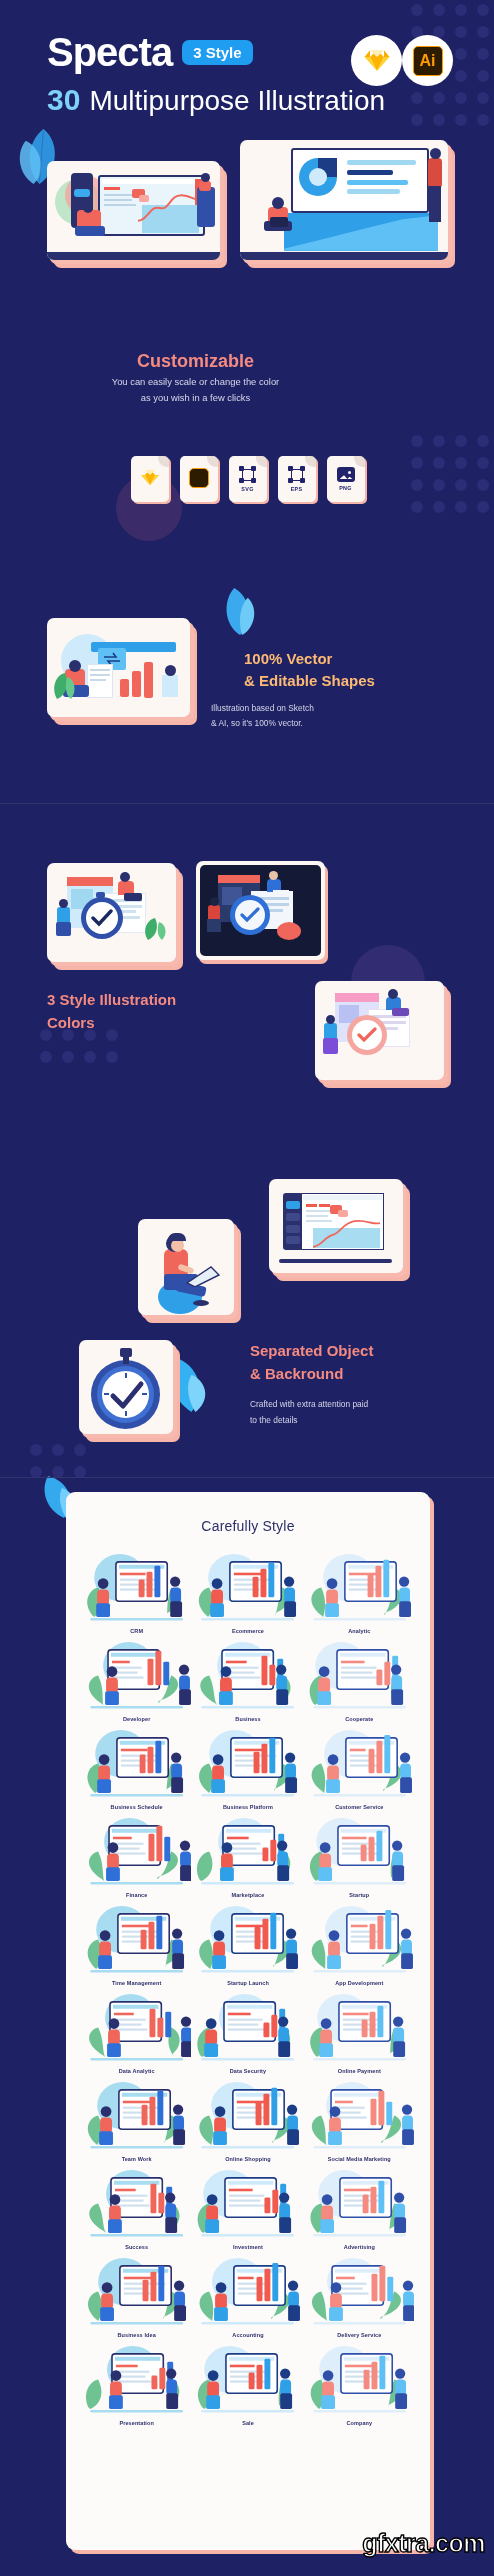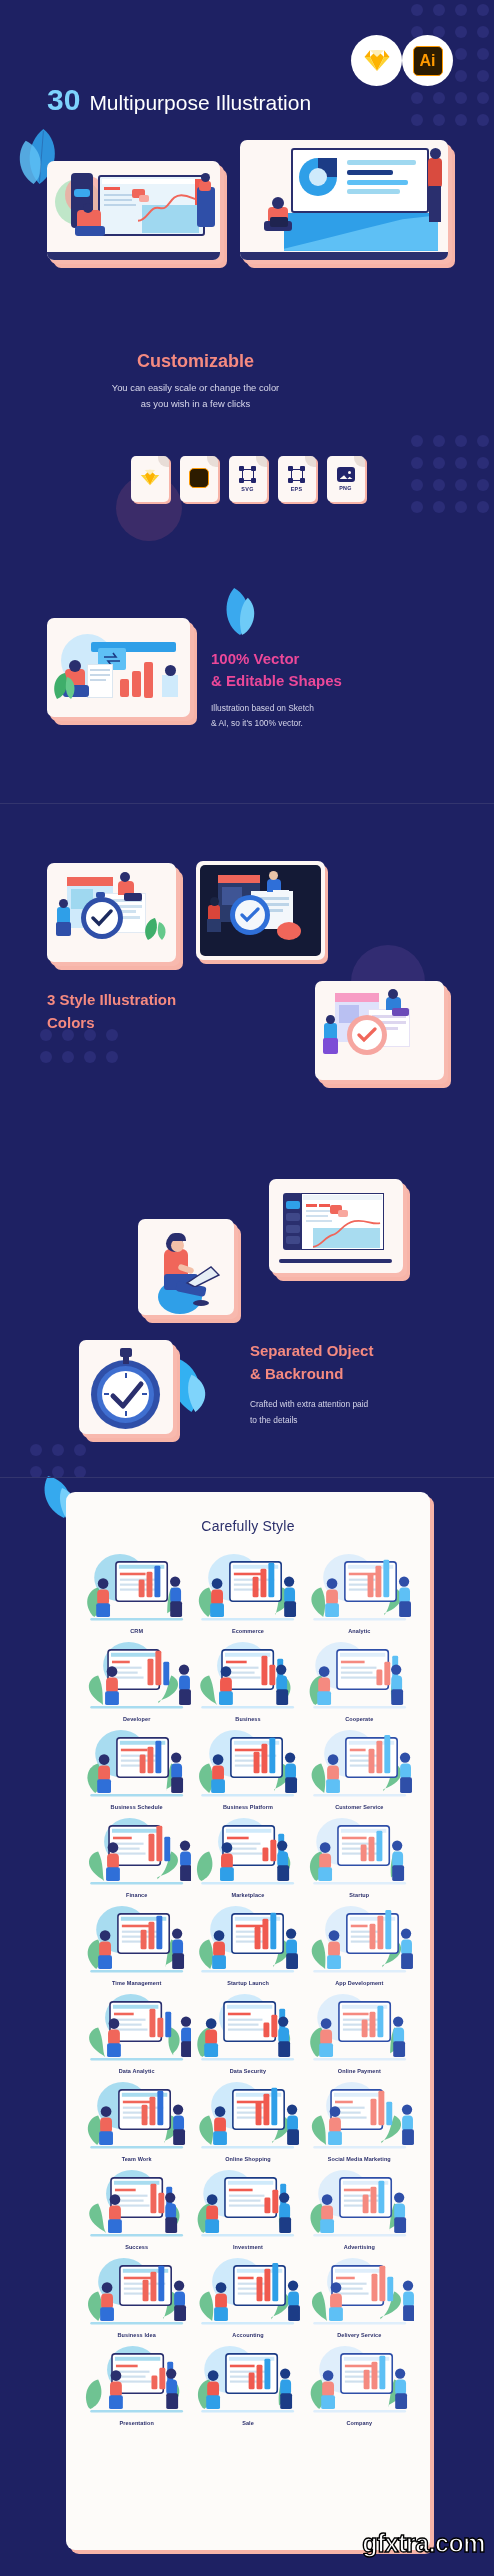--- a/index.html
+++ b/index.html
@@ -21,21 +21,21 @@
   .shadowcard { filter:drop-shadow(3px 4px 0 #f7b4a8); }
 
   
   .hdr { position:absolute; left:0; top:0; width:495px; height:198px; }
   .brand { position:absolute; left:47px; top:32px; display:flex; align-items:center; gap:10px; }
   .brand-name { font-size:40px; font-weight:bold; color:#ffffff; letter-spacing:-1px; line-height:1; }
   .badge { background:#1e9df1; color:#fff; font-size:15px; font-weight:bold;
            padding:5px 11px; border-radius:7px; line-height:1; }
   .tagline { position:absolute; left:47px; top:85px; display:flex; align-items:baseline; gap:9px; }
   .tag-num { font-size:30px; font-weight:bold; color:#7dd3fc; line-height:1; }
-  .tag-txt { font-size:21px; color:#ffffff; line-height:1; font-weight:300; }
+  .tag-txt { font-size:28px; color:#ffffff; line-height:1; font-weight:300; }
 
   .app-icons { position:absolute; right:42px; top:35px; display:flex; }
   .app-circle { width:51px; height:51px; border-radius:50%; background:#fff;
                 display:flex; align-items:center; justify-content:center; }
   .ai-box { width:30px; height:30px; background:#2d1c00; border:1.5px solid #ff9a00;
             border-radius:5px; color:#ff9a00; font-size:16px; font-weight:bold;
             display:flex; align-items:center; justify-content:center; }
 
   
   .hero-card-1 { position:absolute; left:47px; top:161px; width:173px; height:99px; }
@@ -64,21 +64,21 @@
   .png-icon { width:18px; height:15px; border:2.2px solid #22246b; border-radius:3px; position:relative; background:#22246b; }
   .png-icon::before{content:"";position:absolute;right:2px;top:1.5px;width:3px;height:3px;border-radius:50%;background:#fdf7f4;}
   .png-icon::after{content:"";position:absolute;left:1px;bottom:1px;width:13px;height:5px;background:#fdf7f4;
                    clip-path:polygon(0 100%,35% 25%,60% 100%,78% 55%,100% 100%);}
   .sketch-gem { width:20px; height:17px; }
   .purple-blob{ position:absolute; border-radius:50%; background:#46306b; opacity:.75; }
 
   
   .vec-card { position:absolute; left:47px; top:618px; width:143px; height:99px; }
   .vec-txt { position:absolute; left:211px; top:648px; width:228px; }
-  .vec-h { font-size:15px; font-weight:bold; color:#ec4899; line-height:1.45; }
+  .vec-h { font-size:15px; font-weight:bold; color:#fdba74; line-height:1.45;margin-left:33px; }
   .vec-p { font-size:8.4px; color:#d6d6ea; line-height:1.9; margin-top:9px; font-weight:300; }
 
   .divider { position:absolute; left:0; width:495px; height:1px; background:#33356e; }
 
   
   .st-card-a { position:absolute; left:47px; top:863px; width:129px; height:99px; }
   .st-card-b { position:absolute; left:196px; top:861px; width:129px; height:99px;
                background:#fdf7f4; border-radius:7px; padding:4px; }
   .st-inner-dark { width:100%; height:100%; background:#141a36; border-radius:5px; overflow:hidden; position:relative; }
   .st-card-c { position:absolute; left:315px; top:981px; width:129px; height:99px; }
@@ -197,20 +197,24 @@
   <svg class="leaf" style="left:166px; top:1353px;" width="47" height="61" viewBox="0 0 48 62">
     <path d="M8 4 C34 12 42 40 26 60 C6 48 0 22 8 4Z" fill="#33b1f2"></path>
     <path d="M26 22 C44 30 44 50 30 60 C22 48 20 32 26 22Z" fill="#7fd4fb"></path>
   </svg>
   <svg class="leaf" style="left:38px; top:1474px;" width="42" height="46" viewBox="0 0 42 46">
     <path d="M10 2 C32 8 38 28 26 44 C8 36 2 16 10 2Z" fill="#35a9ee"></path>
     <path d="M24 14 C40 20 40 36 28 44 C22 34 20 22 24 14Z" fill="#76cffa"></path>
   </svg>
 
   <div class="hdr">
+    <div class="brand">
+      <div class="brand-name">Specta</div>
+      <div class="badge">3 Style</div>
+    </div>
     <div class="tagline">
       <span class="tag-num">30</span>
       <span class="tag-txt">Multipurpose Illustration</span>
     </div>
     <div class="app-icons">
       <div class="app-circle">
         <svg width="26" height="23" viewBox="0 0 26 23">
           <path d="M6 8 L13 1 L20 8 L13 22 Z" fill="#fdb300"></path>
           <path d="M6 8 L13 22 L0.5 8 Z" fill="#fdd231"></path>
           <path d="M20 8 L25.5 8 L13 22 Z" fill="#fdd231"></path>
@@ -282,21 +286,21 @@
         <div class="b" style="left:188px;top:18px;width:14px;height:30px;background:#d94b3f;border-radius:4px;"></div>
         <div class="b" style="left:189px;top:46px;width:12px;height:36px;background:#2a2f6e;"></div>
         <div class="b rc" style="left:190px;top:8px;width:11px;height:11px;background:#2a2f6e;"></div>
         <div class="b" style="left:0;bottom:0;width:208px;height:8px;background:#2a2f6e;"></div>
       </div>
     </div>
   </div>
 
   <div style="position:absolute;left:0;top:351px;width:391px;">
     <div class="sec-title">Customizable</div>
-    <div class="sec-sub" style="margin-top:8px;">You can easily scale or change the color</div>
+    <div class="sec-sub" style="margin-top:2px;">You can easily scale or change the color</div>
     <div class="sec-sub">as you wish in a few clicks</div>
   </div>
 
   <div class="fileicons" style="top:456px;">
     <div class="fileicon">
       <div class="fold"></div>
       <svg class="sketch-gem" viewBox="0 0 26 23">
         <path d="M6 8 L13 1 L20 8 L13 22 Z" fill="#fdb300"></path>
         <path d="M6 8 L13 22 L0.5 8 Z" fill="#fdd231"></path>
         <path d="M20 8 L25.5 8 L13 22 Z" fill="#fdd231"></path>

